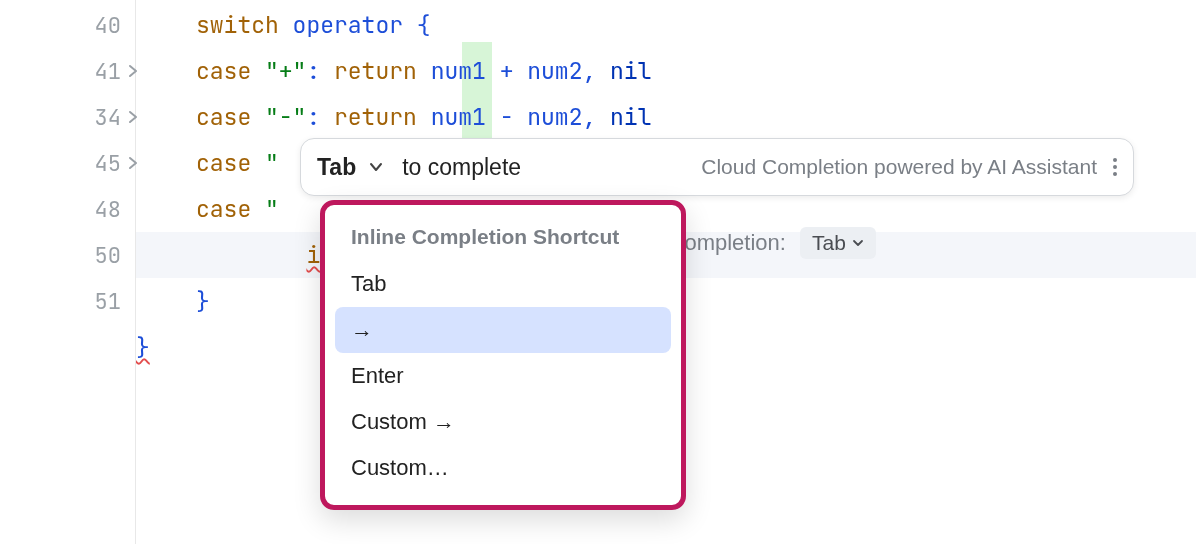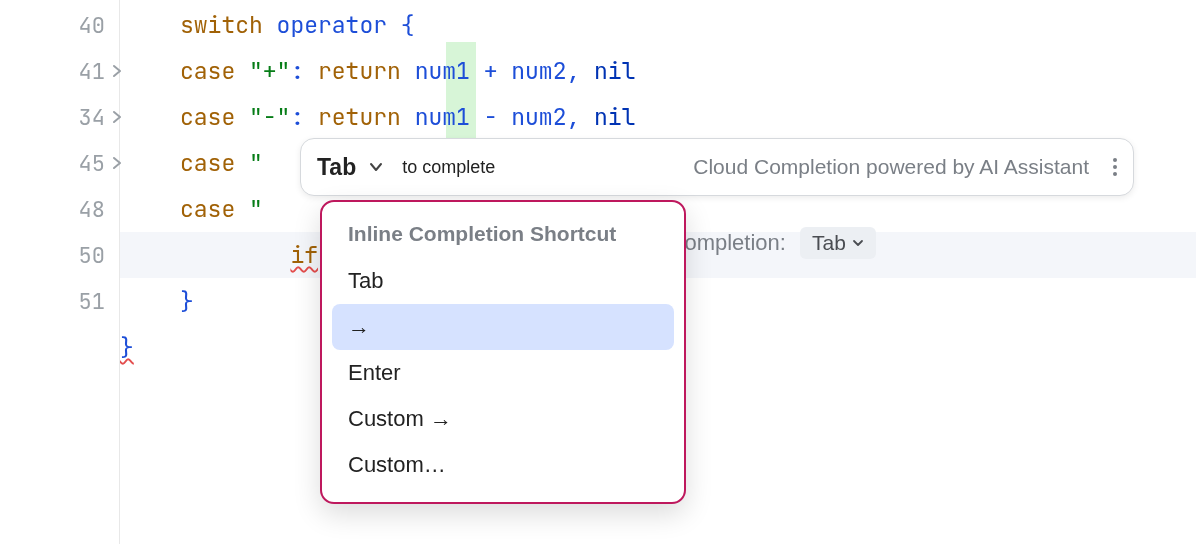--- a/index.html
+++ b/index.html
@@ -1,18 +1,18 @@
 <!DOCTYPE html>
 <html><head>
 <meta charset="utf-8">
 <style>
   * { box-sizing: border-box; margin: 0; padding: 0; }
   html, body { width: 1196px; height: 544px; overflow: hidden; background: #ffffff; font-family: -apple-system, BlinkMacSystemFont, "Segoe UI", sans-serif; }
   .editor { display: flex; height: 100%; position: relative; }
-  .gutter { width: 120px; background: #ffffff; border-right: 1px solid #e8e8e8; padding-top: 2px; }
+  .gutter { width: 136px; background: #ffffff; border-right: 1px solid #e8e8e8; padding-top: 2px; }
   .gutter-row { height: 46px; display: flex; align-items: center; justify-content: flex-end; padding-right: 14px; position: relative; }
   .line-no { color: #9aa0a6; font-size: 22px; font-family: "JetBrains Mono", Menlo, Consolas, monospace; }
   .fold { position: absolute; right: -6px; color: #9aa0a6; font-size: 18px; }
   .fold svg { width: 16px; height: 16px; display: block; }
   .change-mark { position: absolute; left: 12px; top: 6px; width: 6px; height: 82px; background: #4a86ff; border-radius: 3px; }
   .code { flex: 1; position: relative; font-family: "JetBrains Mono", Menlo, Consolas, monospace; font-size: 23px; line-height: 46px; padding-top: 2px; }
   .code-row { height: 46px; white-space: pre; padding-left: 60px; position: relative; }
   .row-highlight { background: #f4f6fa; }
   .kw { color: #a16207; }
   .str { color: #067d17; }
@@ -21,28 +21,28 @@
   .insert-bg { position: absolute; left: 326px; top: 42px; width: 30px; height: 110px; background: #d7f5d7; z-index: 0; }
   .code-row > span { position: relative; z-index: 1; }
   .squiggle-red { text-decoration: underline wavy #e34d4d; text-decoration-thickness: 2px; text-underline-offset: 3px; }
 
   
   .toolbar { position: absolute; left: 300px; top: 138px; width: 834px; height: 58px; background: #fff; border: 1px solid #d6d9dd; border-radius: 14px; box-shadow: 0 2px 6px rgba(0,0,0,0.08); display: flex; align-items: center; padding: 0 16px; z-index: 10; }
   .tb-left { display: flex; align-items: center; gap: 12px; }
   .tb-tab { font-size: 23px; font-weight: 600; color: #222; }
   .tb-chev { color: #555; }
   .tb-chev svg { width: 16px; height: 16px; display: block; }
-  .tb-to { font-size: 18px; color: #222; margin-left: 6px; }
-  .tb-right { margin-left: auto; display: flex; align-items: center; gap: 24px; }
+  .tb-to { font-size: 23px; color: #222; margin-left: 6px; }
+  .tb-right { margin-left: auto; display: flex; align-items: center; gap: 16px; }
   .tb-cloud { font-size: 21px; color: #7a7f86; }
   .tb-more { color: #7a7f86; display: flex; flex-direction: column; gap: 3px; }
   .tb-more span { width: 4px; height: 4px; background: #7a7f86; border-radius: 50%; display: block; }
 
   
-  .menu { position: absolute; left: 320px; top: 200px; width: 366px; background: #fff; border: 2px solid #be185d; border-radius: 14px; box-shadow: 0 10px 28px rgba(0,0,0,0.14); padding: 14px 10px 14px 10px; z-index: 20; }
+  .menu { position: absolute; left: 320px; top: 200px; width: 366px; background: #fff; border: 5px solid #be185d; border-radius: 14px; box-shadow: 0 10px 28px rgba(0,0,0,0.14); padding: 14px 10px 14px 10px; z-index: 20; }
   .menu-header { font-size: 21px; font-weight: 700; color: #7a7f86; padding: 6px 16px 12px 16px; }
   .menu-item { font-size: 22px; color: #222; padding: 10px 16px; border-radius: 8px; }
   .menu-item.selected { background: #d6e2ff; }
 
   
   .hintbar { position: absolute; left: 660px; top: 220px; height: 46px; display: flex; align-items: center; gap: 14px; font-size: 22px; color: #7a7f86; z-index: 5; }
   .hintbar .pill { background: #eceff3; color: #4a4d52; padding: 4px 12px; border-radius: 6px; display: flex; align-items: center; gap: 6px; font-size: 21px; }
   .pill svg { width: 12px; height: 12px; }
 </style>
 </head>

